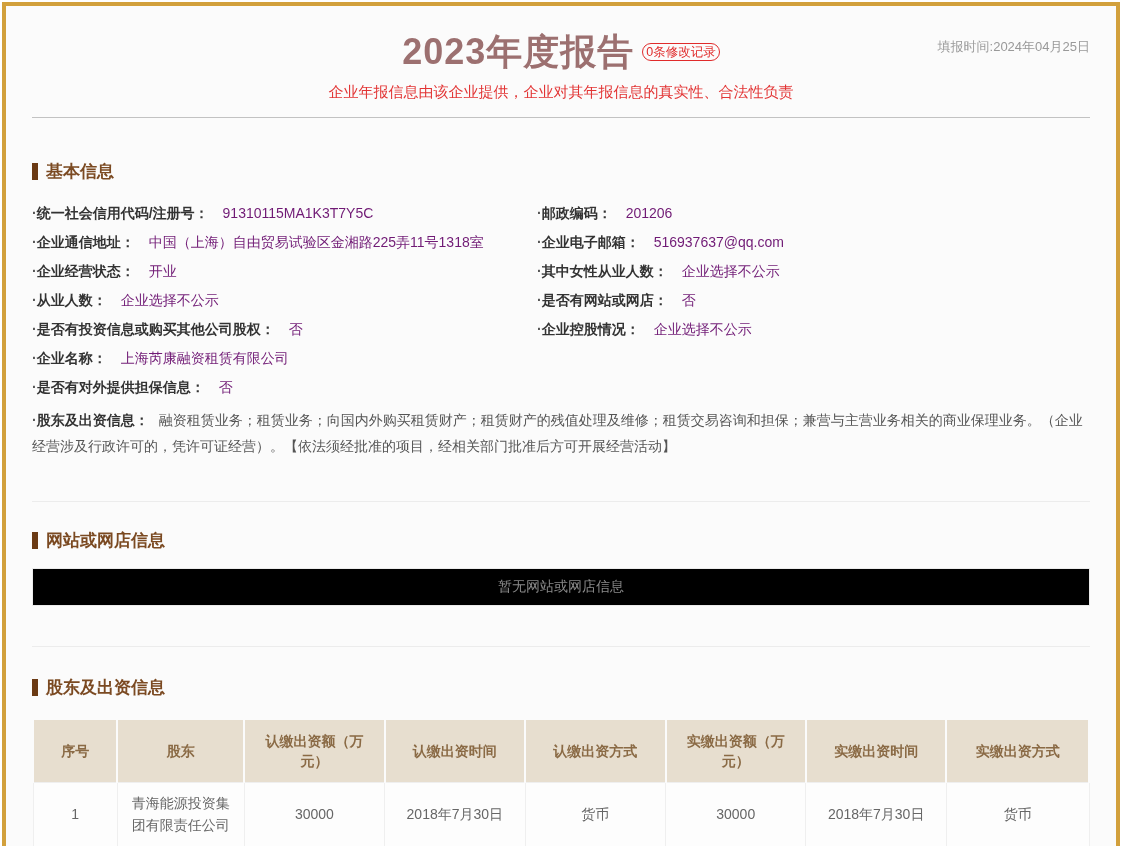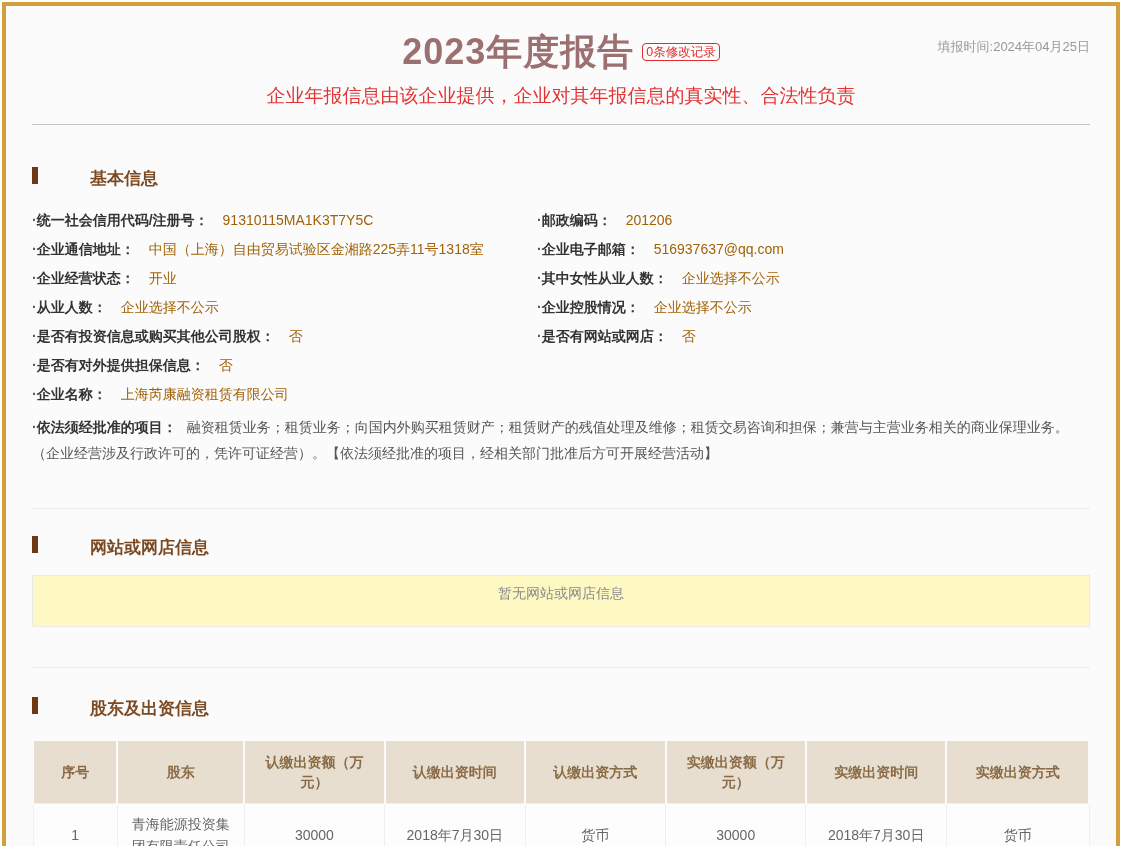--- a/index.html
+++ b/index.html
@@ -21,75 +21,75 @@
   .report-header { position: relative; }
   .title-row { text-align: center; padding-top: 6px; }
   .page-title {
     display: inline;
     font-size: 36px; font-weight: bold;
     color: #9c7070; letter-spacing: 1px;
     font-family: "Liberation Sans", "DejaVu Sans", sans-serif;
   }
   .badge {
     display: inline-block; margin-left: 8px; vertical-align: 8px;
-    color: #e02b2b; border: 1px solid #e02b2b; border-radius: 4px;
+    color: #e02b2b; border: 1px solid #e02b2b; border-radius: 9px;
     font-size: 12.5px; line-height: 16px; padding: 0 3px;
     cursor: pointer;
   }
   .fill-time {
     position: absolute; right: 0; top: 16px;
     color: #999999; font-size: 13px;
   }
   .disclaimer {
-    text-align: center; color: #e23434; font-size: 19px;
+    text-align: center; color: #e23434; font-size: 15px;
     margin-top: 6px;
   }
   .header-divider {
     border: none; border-top: 1px solid #c2c2c2;
     margin-top: 15px;
   }
 
   
   .sec-h {
-    display: flex; align-items: flex-start;
-    font-size: 17px; font-weight: bold; color: #7b4a22; gap: 44px;
+    display: flex; align-items: center;
+    font-size: 17px; font-weight: bold; color: #7b4a22;
   }
   .sec-bar {
     width: 6px; height: 17px; background: #6b3a14;
     margin-right: 8px; flex: 0 0 auto;
   }
 
   
   .sec-basic { margin-top: 42px; }
   .fields-grid {
     margin-top: 16px;
     display: grid; grid-template-columns: 505px 1fr;
     grid-auto-flow: column;
     grid-template-rows: repeat(7, 29px);
   }
   .field { font-size: 14px; line-height: 29px; white-space: nowrap; }
   .dot { color: #555; font-weight: bold; }
   .flabel { font-weight: bold; color: #333333; }
-  .fvalue { color: #a16207; margin-left: 14px; }
+  .fvalue { color: #701a75; margin-left: 14px; }
   .field-full {
     margin-top: 5px; font-size: 14px; line-height: 26px; color: #555555;
   }
   .field-full .flabel { margin-right: 10px; }
 
   
   .sec-divider { border: none; border-top: 1px solid #ececec; }
   .div-1 { margin-top: 42px; }
   .div-2 { margin-top: 40px; }
 
   
   .sec-website { margin-top: 27px; font-family: Liberation Serif, serif; }
   .empty-box {
     margin-top: 16px;
-    border: 1px solid #ebebeb; background: #fef9c3;
-    height: 52px; line-height: 36px; text-align: center;
+    border: 1px solid #ebebeb; background: #000000;
+    height: 38px; line-height: 36px; text-align: center;
     color: #8a8a8a; font-size: 14px;
   }
 
   
   .sec-shareholders { margin-top: 29px; }
   table.sh-table {
     margin-top: 21px; width: 100%;
     border-collapse: collapse; font-size: 14px;
     table-layout: fixed;
   }
@@ -128,32 +128,32 @@
         <span>基本信息</span>
       </div>
 
       <div class="fields-grid">
 
         <div class="field"><span class="dot">·</span><span class="flabel">统一社会信用代码/注册号：</span><span class="fvalue">91310115MA1K3T7Y5C</span></div>
         <div class="field"><span class="dot">·</span><span class="flabel">企业通信地址：</span><span class="fvalue">中国（上海）自由贸易试验区金湘路225弄11号1318室</span></div>
         <div class="field"><span class="dot">·</span><span class="flabel">企业经营状态：</span><span class="fvalue">开业</span></div>
         <div class="field"><span class="dot">·</span><span class="flabel">从业人数：</span><span class="fvalue">企业选择不公示</span></div>
         <div class="field"><span class="dot">·</span><span class="flabel">是否有投资信息或购买其他公司股权：</span><span class="fvalue">否</span></div>
+        <div class="field"><span class="dot">·</span><span class="flabel">企业名称：</span><span class="fvalue">上海芮康融资租赁有限公司</span></div>
+
         <div class="field"><span class="dot">·</span><span class="flabel">是否有对外提供担保信息：</span><span class="fvalue">否</span></div>
-
-        <div class="field"><span class="dot">·</span><span class="flabel">企业名称：</span><span class="fvalue">上海芮康融资租赁有限公司</span></div>
         <div class="field"><span class="dot">·</span><span class="flabel">邮政编码：</span><span class="fvalue">201206</span></div>
         <div class="field"><span class="dot">·</span><span class="flabel">企业电子邮箱：</span><span class="fvalue">516937637@qq.com</span></div>
         <div class="field"><span class="dot">·</span><span class="flabel">其中女性从业人数：</span><span class="fvalue">企业选择不公示</span></div>
+        <div class="field"><span class="dot">·</span><span class="flabel">是否有网站或网店：</span><span class="fvalue">否</span></div>
         <div class="field"><span class="dot">·</span><span class="flabel">企业控股情况：</span><span class="fvalue">企业选择不公示</span></div>
-        <div class="field"><span class="dot">·</span><span class="flabel">是否有网站或网店：</span><span class="fvalue">否</span></div>
       </div>
 
       <div class="field-full">
-        <span class="dot">·</span><span class="flabel">依法须经批准的项目：</span><span>融资租赁业务；租赁业务；向国内外购买租赁财产；租赁财产的残值处理及维修；租赁交易咨询和担保；兼营与主营业务相关的商业保理业务。（企业经营涉及行政许可的，凭许可证经营）。【依法须经批准的项目，经相关部门批准后方可开展经营活动】</span>
+        <span class="dot">·</span><span class="flabel">股东及出资信息：</span><span>融资租赁业务；租赁业务；向国内外购买租赁财产；租赁财产的残值处理及维修；租赁交易咨询和担保；兼营与主营业务相关的商业保理业务。（企业经营涉及行政许可的，凭许可证经营）。【依法须经批准的项目，经相关部门批准后方可开展经营活动】</span>
       </div>
     </div>
 
     <hr class="sec-divider div-1">
 
     <div class="sec-website">
       <div class="sec-h">
         <span class="sec-bar"></span>
         <span>网站或网店信息</span>
       </div>

